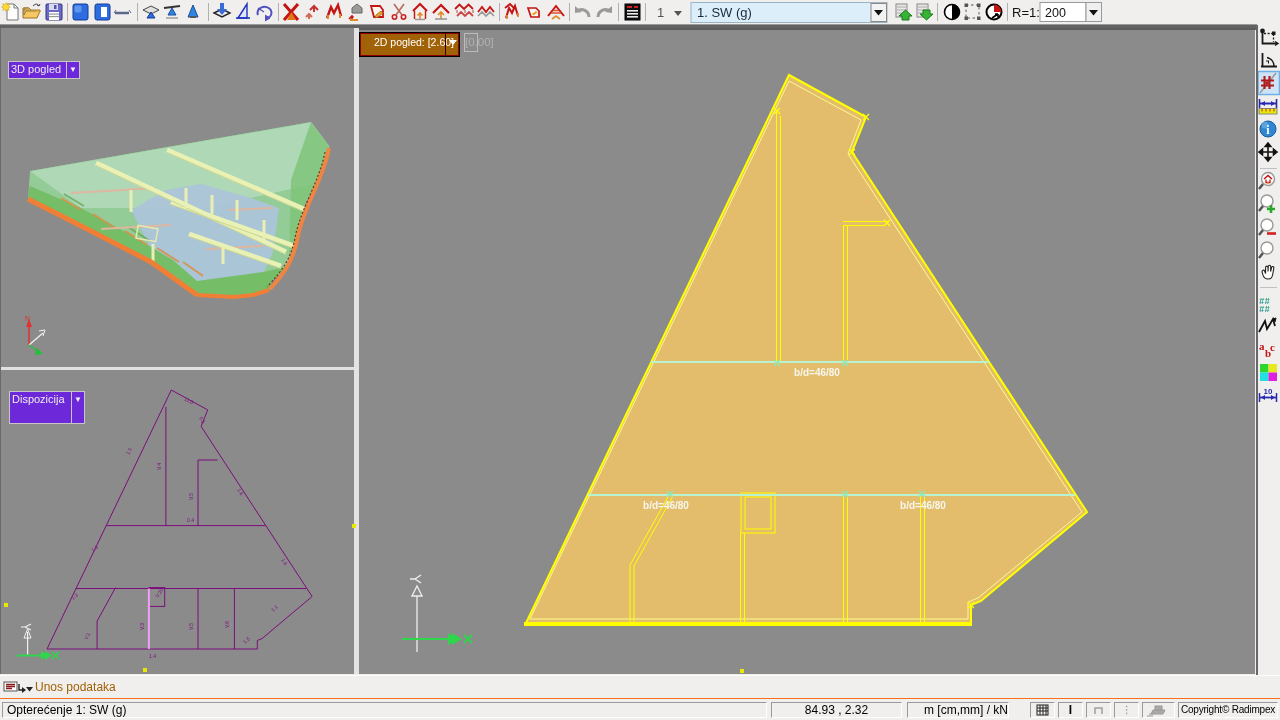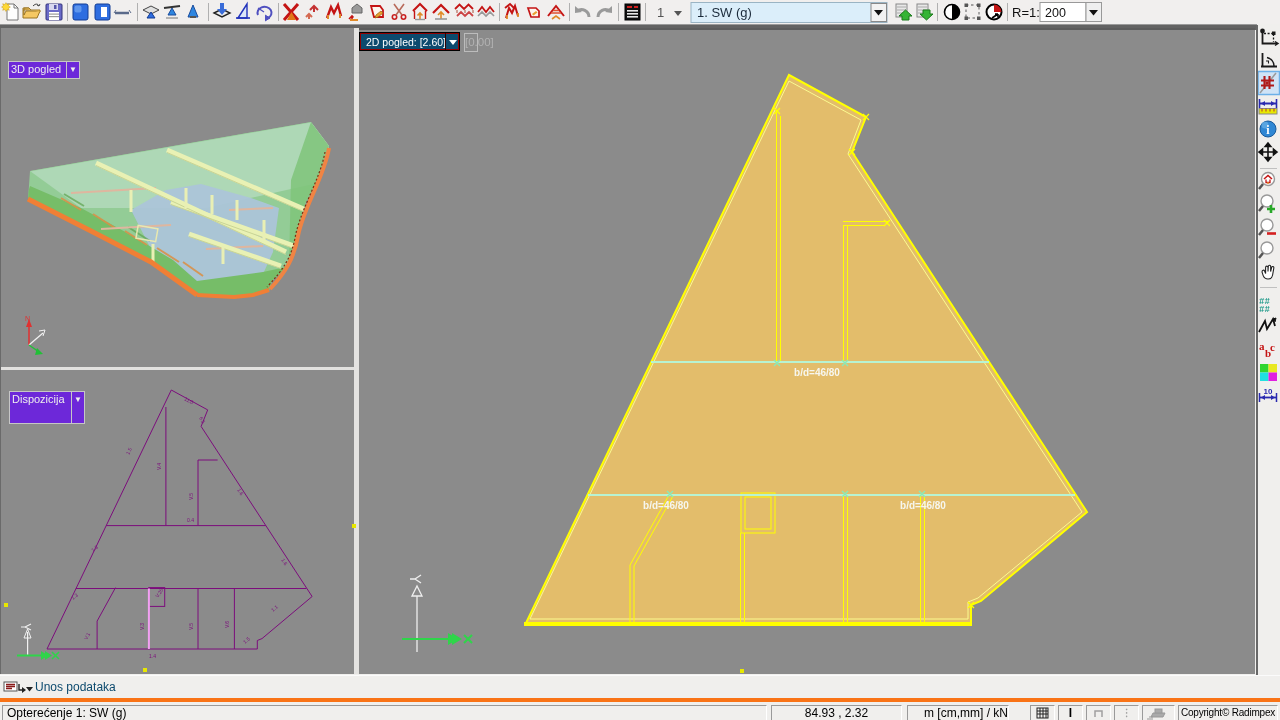--- a/index.html
+++ b/index.html
@@ -12,28 +12,28 @@
 #playbox{position:absolute;left:308px;top:3px;width:41px;height:21px;border:2px solid #2f7bd6;background:#eef0f2}
 #playbox .inner{position:absolute;left:12px;top:2px;width:14px;height:13px;background:#fff;border:1px solid #555}
 #playbox .tri{position:absolute;left:4px;top:2px;width:0;height:0;border-left:7px solid #000;border-top:4px solid transparent;border-bottom:4px solid transparent}
 #v3d{position:absolute;left:2px;top:29px;width:351px;height:309px;background:#8b8b8b}
 #hsplit{position:absolute;left:0px;top:339px;width:354px;height:3px;background:#e2e1df}
 #vdisp{position:absolute;left:2px;top:342px;width:351px;height:302px;background:#8b8b8b}
 .viewbtn{position:absolute;background:#6d28d9;border:1px solid #c6c6c6;color:#ededed;font:11px "Liberation Sans",sans-serif;line-height:15px;padding-left:2px;white-space:nowrap}
 .viewbtn .dd{position:absolute;right:0;top:0;bottom:0;width:13px;border-left:1px solid #c6c6c6;text-align:center;font-size:8px;line-height:15px;color:#ededed}
 #vsplit{position:absolute;left:354px;top:28px;width:5px;height:646px;background:#e4e3e1}
 #mainview{position:absolute;left:359px;top:28px;width:896px;height:646px;background:#8b8b8b;border-top:2px solid #5c5c5c}
-#redbtn{position:absolute;left:0px;top:2px;width:101px;height:19px;background:#0c4a6e;border:1px solid #000;box-shadow:inset 0 0 0 1px #8f0000;color:#fff;font:10.5px "Liberation Sans",sans-serif;line-height:19px;padding-left:6px;white-space:nowrap}
+#redbtn{position:absolute;left:0px;top:2px;width:101px;height:25px;background:#a16207;border:1px solid #000;box-shadow:inset 0 0 0 1px #8f0000;color:#fff;font:10.5px "Liberation Sans",sans-serif;line-height:19px;padding-left:14px;white-space:nowrap}
 #redbtn .dd{position:absolute;right:0;top:0;bottom:0;width:14px;border-left:1px solid #300}
 #redbtn .dd:after{content:"";position:absolute;left:3px;top:7px;border-left:4px solid transparent;border-right:4px solid transparent;border-top:5px solid #fff}
 #zerobtn{position:absolute;left:105px;top:3px;width:14px;height:19px;border:1px solid #bcbcbc;color:#b2b2b2;background:transparent;font:11.5px "Liberation Sans",sans-serif;text-align:center;line-height:17px}
 #righttb{position:absolute;left:1256px;top:25px;width:24px;height:672px;background:#f0efed;border-left:2px solid #686868}
 #unos{position:absolute;left:0;top:675px;width:1280px;height:23px;background:#f0efed;border-top:1px solid #fbfbfb}
-#unos .t{position:absolute;left:35px;top:4px;font:12px "Liberation Sans",sans-serif;color:#0c4a6e}
-#status{position:absolute;left:0;top:698px;width:1280px;height:22px;background:#f0efed;border-top:4px solid #f97316}
+#unos .t{position:absolute;left:35px;top:4px;font:12px "Liberation Sans",sans-serif;color:#a16207}
+#status{position:absolute;left:0;top:698px;width:1280px;height:22px;background:#f0efed;border-top:1px solid #f97316}
 .sbox{position:absolute;top:3px;height:16px;background:#f0efed;border:1px solid #9a9a9a;border-bottom-color:#fff;border-right-color:#fff;font:12px "Liberation Sans",sans-serif;color:#000;line-height:14px}
 .dot{position:absolute;width:4px;height:4px;background:#e8e800}
 </style>
 </head>
 <body>
 <div id="tb">
 <svg width="1280" height="24" viewBox="0 0 1280 24">
 <g stroke="#b0b0b0" stroke-width="1">
   <line x1="67.5" y1="3" x2="67.5" y2="21"></line>
         <line x1="137.5" y1="3" x2="137.5" y2="21"></line>

